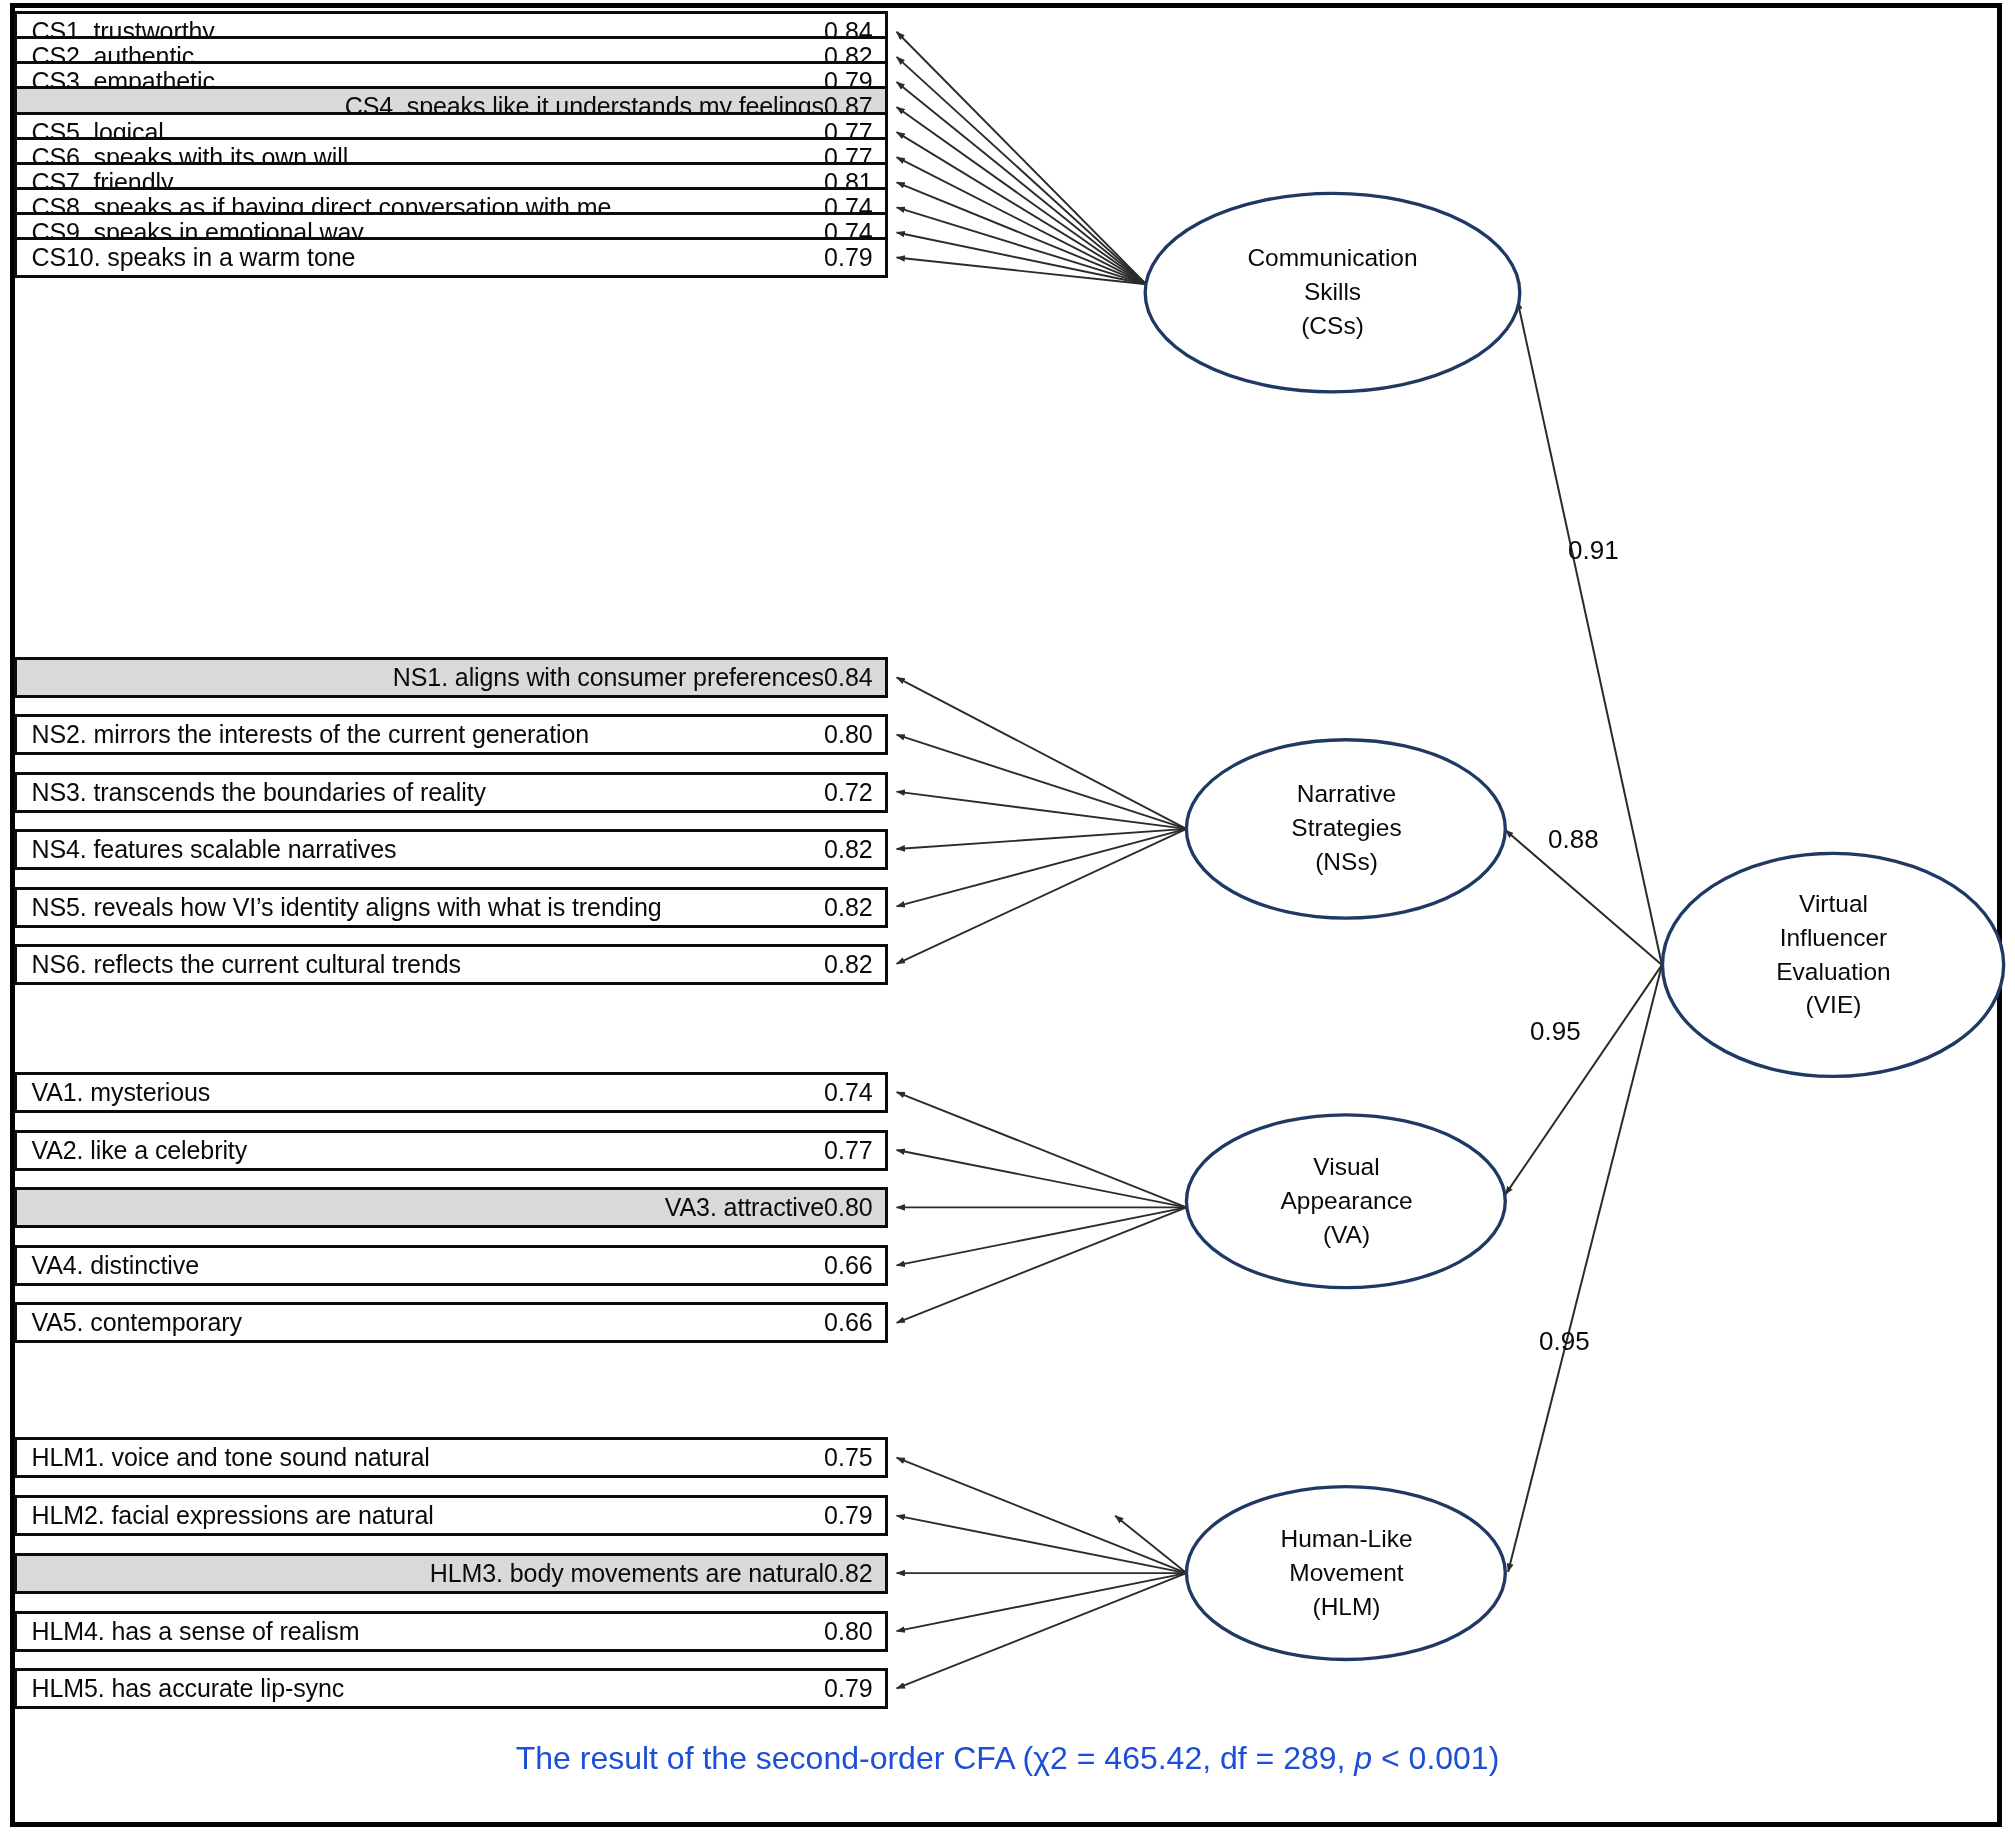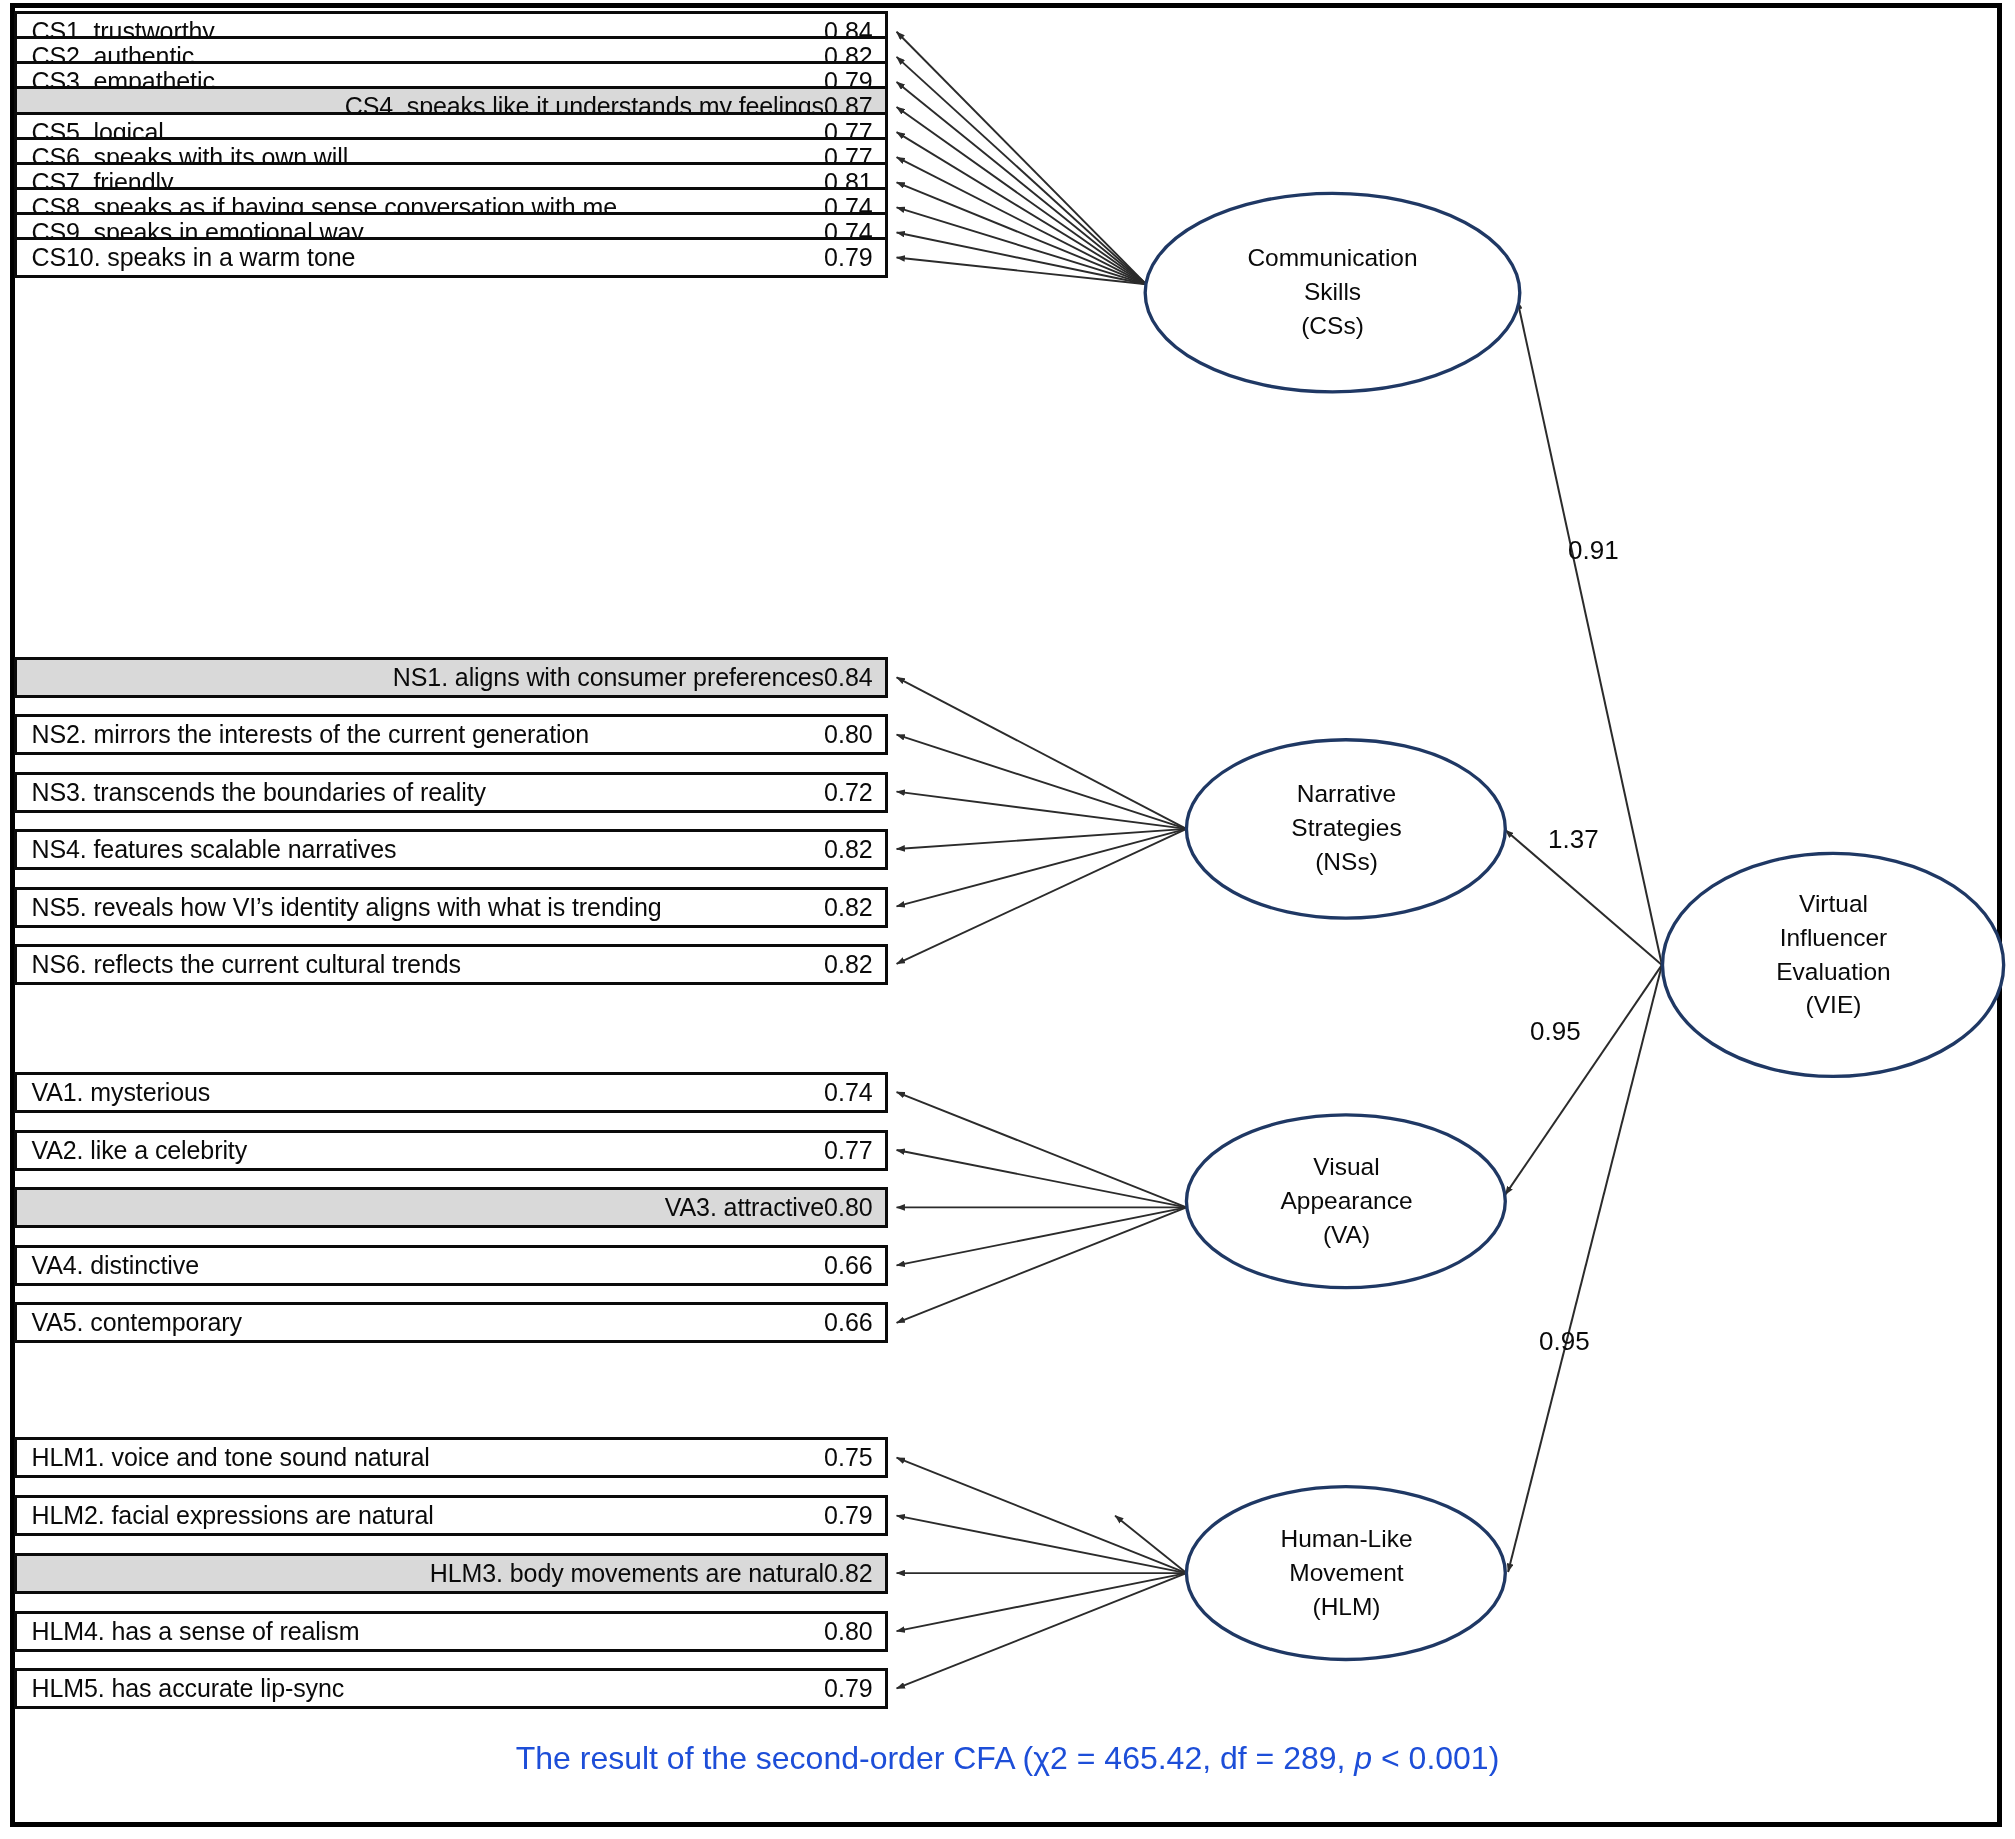--- a/index.html
+++ b/index.html
@@ -173,21 +173,21 @@
   </div>
   <div class="ind-box" style="top:137px">
     <span class="ind-label">CS6. speaks with its own will</span>
     <span class="ind-value">0.77</span>
   </div>
   <div class="ind-box" style="top:162px">
     <span class="ind-label">CS7. friendly</span>
     <span class="ind-value">0.81</span>
   </div>
   <div class="ind-box" style="top:187px">
-    <span class="ind-label">CS8. speaks as if having sense conversation with me</span>
+    <span class="ind-label">CS8. speaks as if having direct conversation with me</span>
     <span class="ind-value">0.74</span>
   </div>
   <div class="ind-box" style="top:212px">
     <span class="ind-label">CS9. speaks in emotional way</span>
     <span class="ind-value">0.74</span>
   </div>
   <div class="ind-box" style="top:237px">
     <span class="ind-label">CS10. speaks in a warm tone</span>
     <span class="ind-value">0.79</span>
   </div>
@@ -270,21 +270,21 @@
 (VA)</div>
   <div class="latent-text" style="left:1179px; top:1522px; width:335px;">Human-Like
 Movement
 (HLM)</div>
   <div class="latent-text" style="left:1666px; top:887px; width:335px;">Virtual
 Influencer
 Evaluation
 (VIE)</div>
 
   <div class="coef" style="left:1568px; top:535px;">0.91</div>
-  <div class="coef" style="left:1548px; top:824px;">1.37</div>
+  <div class="coef" style="left:1548px; top:824px;">0.88</div>
   <div class="coef" style="left:1530px; top:1016px;">0.95</div>
   <div class="coef" style="left:1539px; top:1326px;">0.95</div>
 
   <div id="caption">
     <span>The result of the second-order CFA  (χ2 = 465.42, df = 289, </span><span class="ital">p</span><span> &lt; 0.001)</span>
   </div>
 </div>
 
 
 </body></html>

